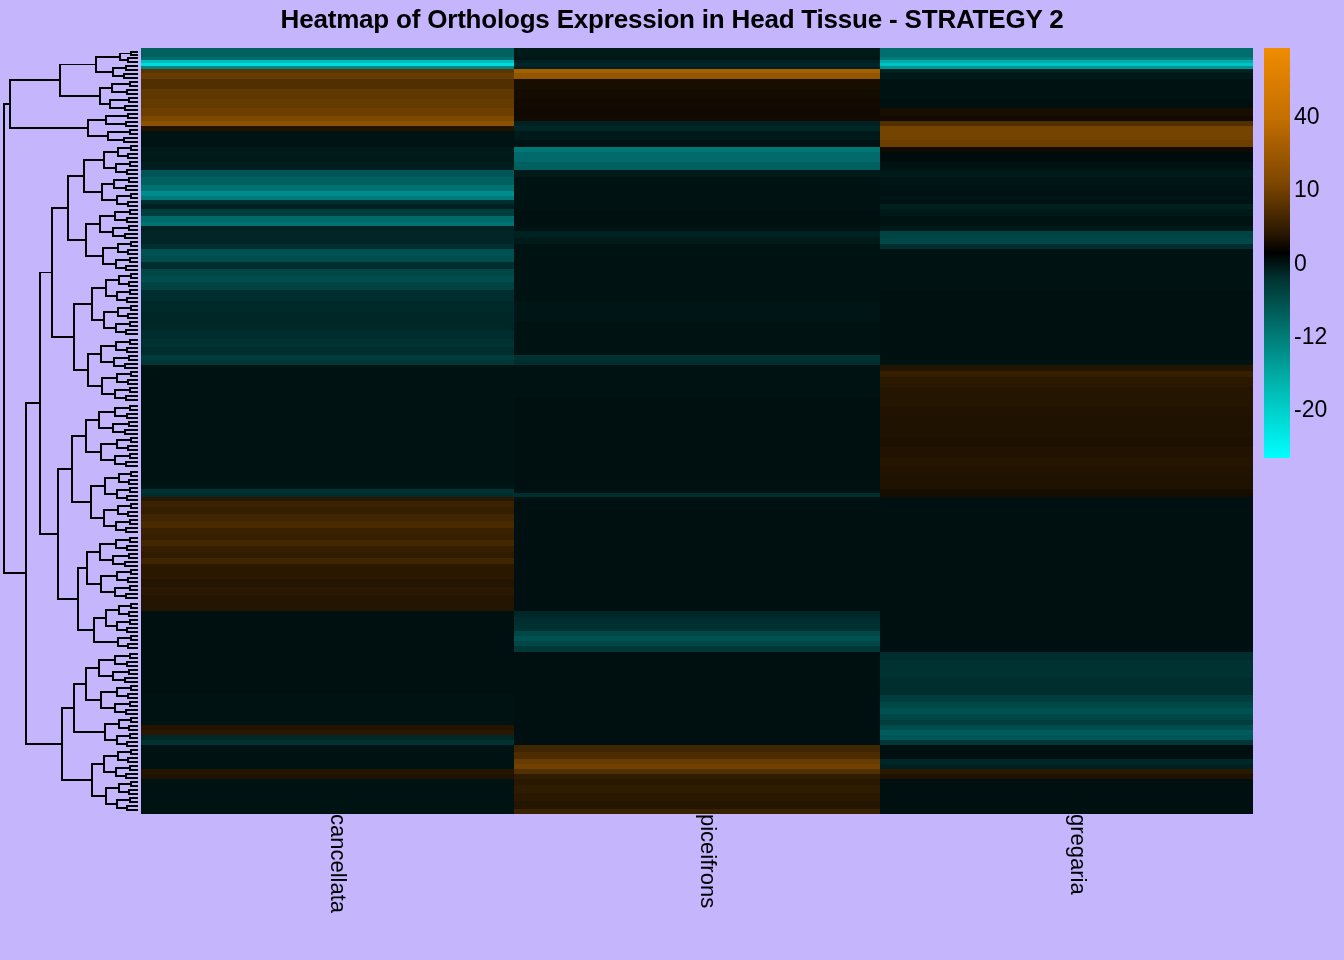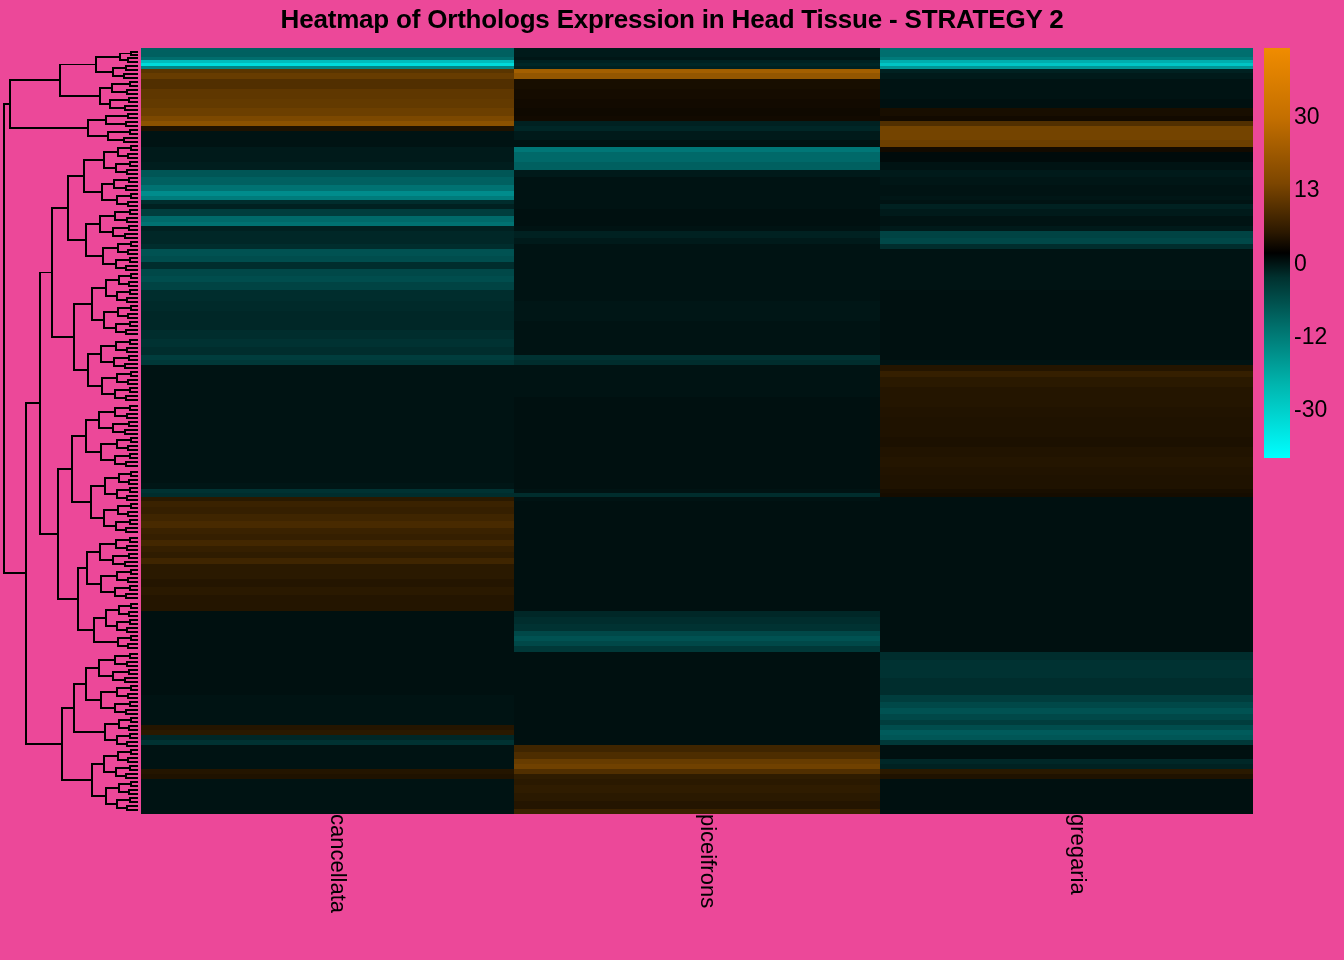--- a/index.html
+++ b/index.html
@@ -9,21 +9,21 @@
     background: #ffffff;
   }
   body {
     font-family: "Liberation Sans", sans-serif;
     -webkit-font-smoothing: antialiased;
   }
   #page {
     position: relative;
     width: 1344px;
     height: 960px;
-    background: #ec4899;
+    background: #c4b5fd;
     overflow: hidden;
   }
 
   
   #plot-title {
     position: absolute;
     left: 0;
     top: 4px;
     width: 1344px;
     text-align: center;
@@ -902,20 +902,20 @@
     </div>
 
   <div id="col-labels">
     <div class="col-label" style="left:186px">cancellata</div>
     <div class="col-label" style="left:556px">piceifrons</div>
     <div class="col-label" style="left:926px">gregaria</div>
   </div>
 
   <div id="colorbar"></div>
   <div id="colorbar-ticks">
-    <div class="cb-tick" style="top:57px">30</div>
-    <div class="cb-tick" style="top:130px">13</div>
+    <div class="cb-tick" style="top:57px">40</div>
+    <div class="cb-tick" style="top:130px">10</div>
     <div class="cb-tick" style="top:204px">0</div>
     <div class="cb-tick" style="top:277px">-12</div>
-    <div class="cb-tick" style="top:350px">-30</div>
+    <div class="cb-tick" style="top:350px">-20</div>
   </div>
 
 </div>
 
 </body></html>

